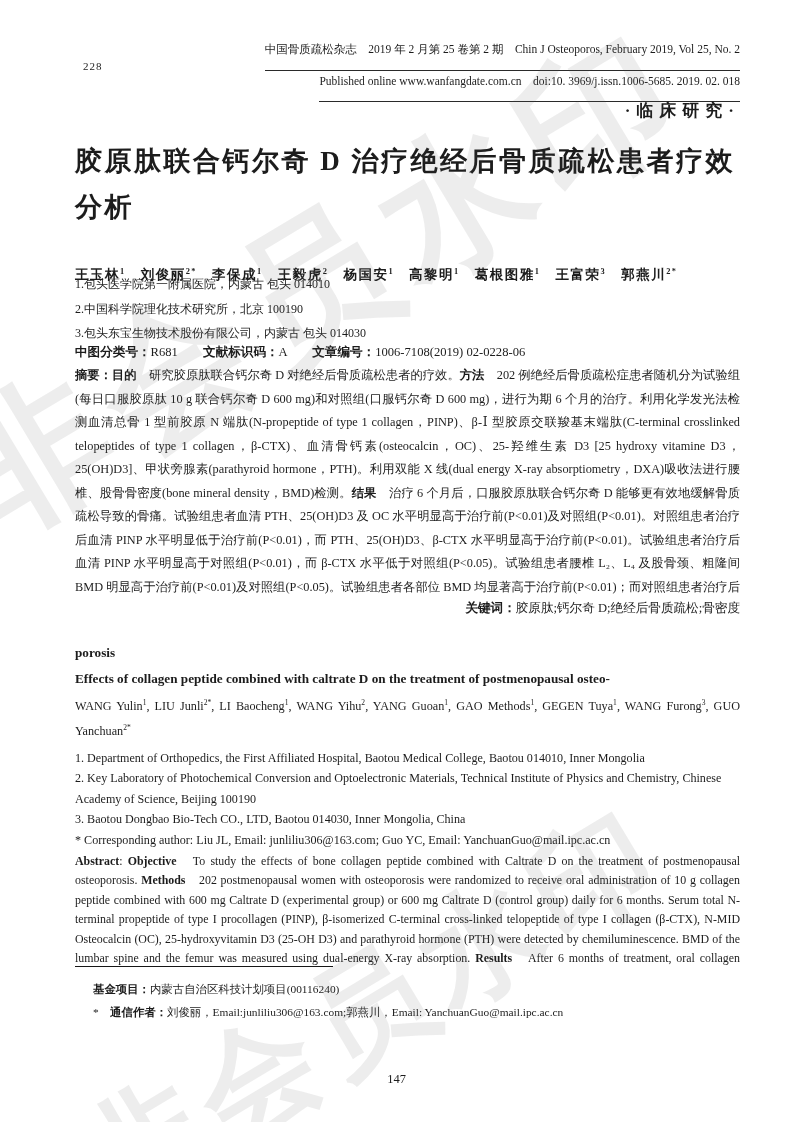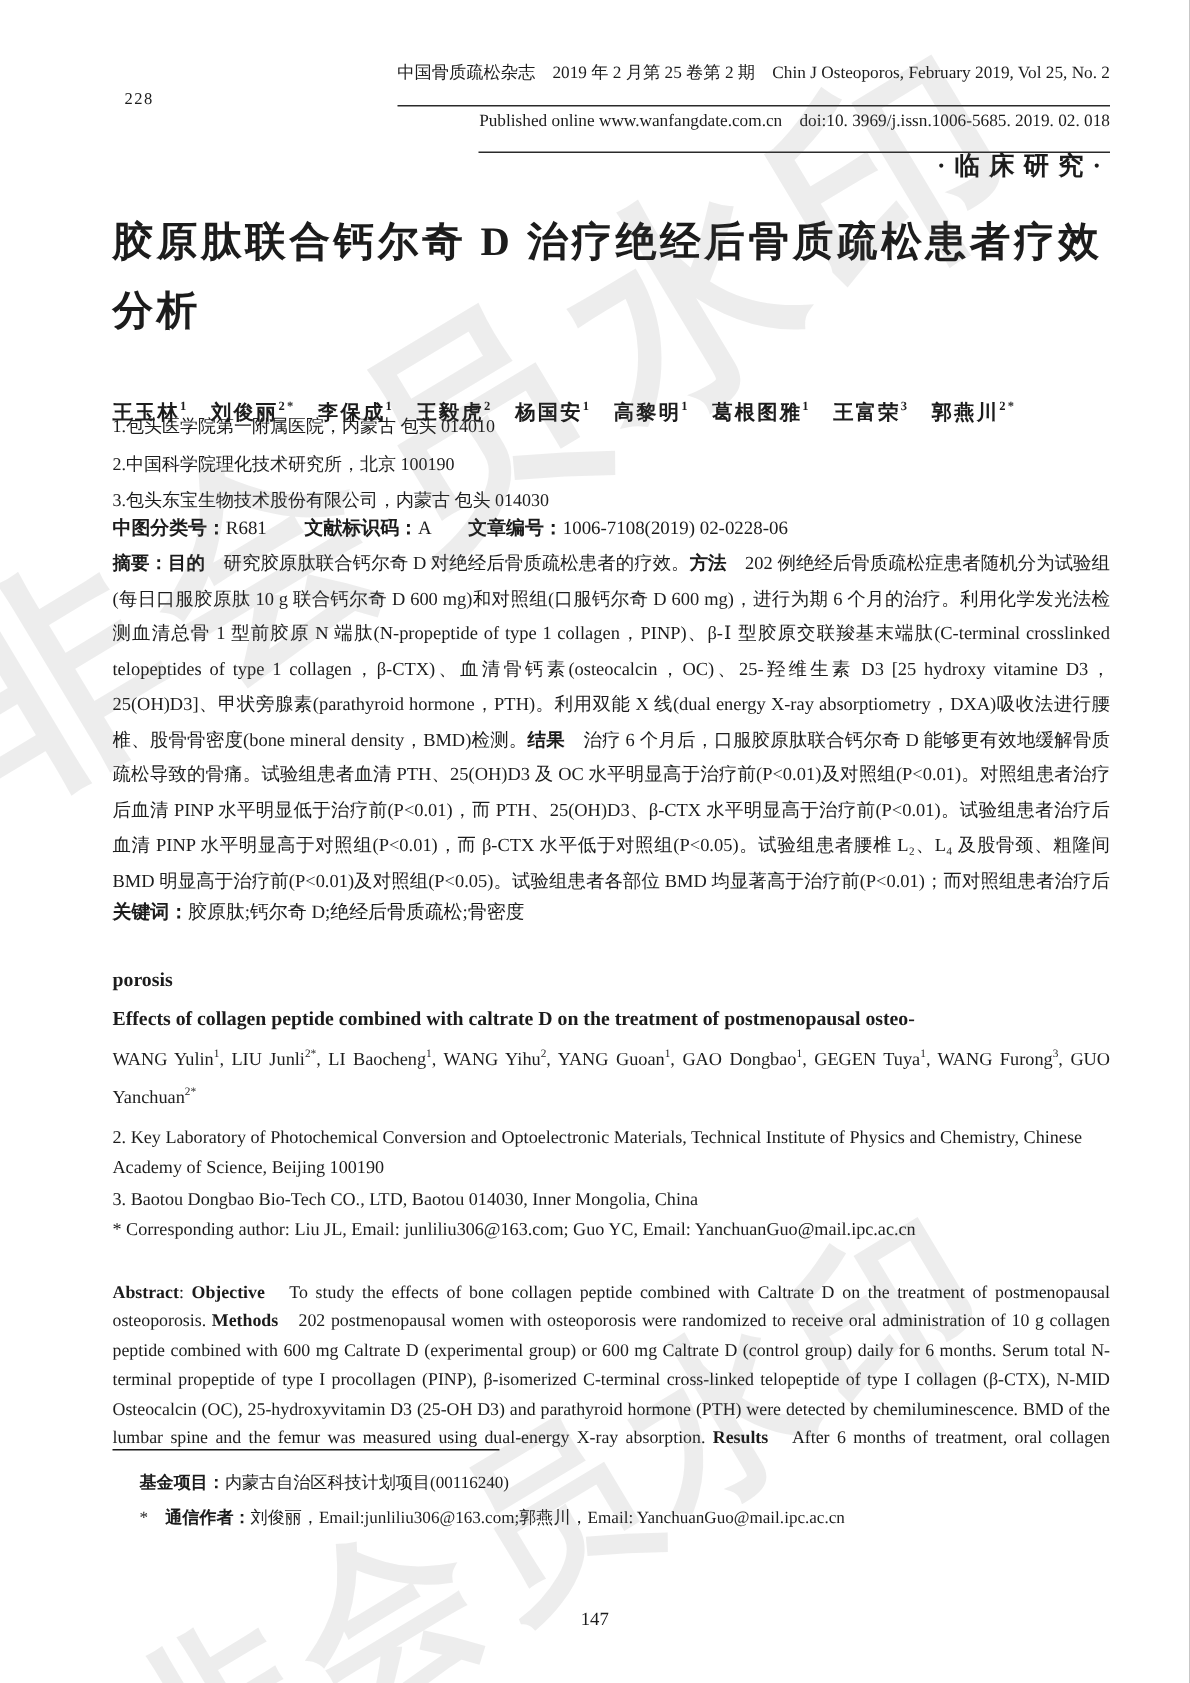--- a/index.html
+++ b/index.html
@@ -19,21 +19,21 @@
   .top-pageno{position:absolute;left:83px;top:60px;font-size:11px;letter-spacing:1px;}
   .jheader{top:44px;text-align:right;font-size:11.5px;line-height:1;}
   .jh-line{display:inline-block;border-bottom:1.2px solid #2a2a2a;padding-bottom:14px;}
   .jh-line1{margin-bottom:5px;}
   .section-label{top:99px;text-align:right;font-size:17px;font-weight:bold;letter-spacing:6px;}
   .title-zh{top:138px;font-size:27px;font-weight:bold;letter-spacing:2.5px;line-height:46px;}
   .authors-zh{top:246px;font-size:13.5px;letter-spacing:1.5px;font-weight:bold;margin-top:20px;}
   .affils-zh{top:272px;font-size:12px;line-height:24.5px;}
   .meta-line{top:344px;font-size:12.6px;}
   .abstract-zh{top:364px;font-size:12.3px;line-height:23.5px;text-align:justify;height:234px;overflow:hidden;}
-  .keywords{top:600px;font-size:12.6px;}
+  .keywords{top:600px;font-size:12.6px;text-align:right;}
   .en-title{top:640px;font-size:13.2px;font-weight:bold;line-height:26px;white-space:nowrap;}
   .en-authors{top:694px;font-size:12.2px;line-height:25px;text-align:justify;height:51px;overflow:hidden;}
   .en-affils{top:748px;font-size:12.1px;line-height:20.4px;height:104px;overflow:hidden;}
   .abstract-en{top:852px;font-size:11.9px;line-height:19.4px;text-align:justify;height:114px;overflow:hidden;}
   .footnote-sep{position:absolute;left:75px;top:966px;width:258px;border-top:1.5px solid #161616;}
   .footnote{position:absolute;left:93px;top:978px;width:630px;font-size:11.4px;line-height:22.5px;}
   .bottom-pageno{position:absolute;left:0;top:1072px;width:100%;text-align:center;font-size:12.5px;}
 
   .wm{
     position:absolute;z-index:6;pointer-events:none;white-space:nowrap;
@@ -78,23 +78,24 @@
 
   <div class="abs-block abstract-zh"><span class="b">摘要：</span><span class="b">目的</span><span>　研究胶原肽联合钙尔奇 D 对绝经后骨质疏松患者的疗效。</span><span class="b">方法</span><span>　202 例绝经后骨质疏松症患者随机分为试验组(每日口服胶原肽 10 g 联合钙尔奇 D 600 mg)和对照组(口服钙尔奇 D 600 mg)，进行为期 6 个月的治疗。利用化学发光法检测血清总骨 1 型前胶原 N 端肽(N-propeptide of type 1 collagen，PINP)、β-Ⅰ 型胶原交联羧基末端肽(C-terminal crosslinked telopeptides of type 1 collagen，β-CTX)、血清骨钙素(osteocalcin，OC)、25-羟维生素 D3 [25 hydroxy vitamine D3，25(OH)D3]、甲状旁腺素(parathyroid hormone，PTH)。利用双能 X 线(dual energy X-ray absorptiometry，DXA)吸收法进行腰椎、股骨骨密度(bone mineral density，BMD)检测。</span><span class="b">结果</span><span>　治疗 6 个月后，口服胶原肽联合钙尔奇 D 能够更有效地缓解骨质疏松导致的骨痛。试验组患者血清 PTH、25(OH)D3 及 OC 水平明显高于治疗前(P&lt;0.01)及对照组(P&lt;0.01)。对照组患者治疗后血清 PINP 水平明显低于治疗前(P&lt;0.01)，而 PTH、25(OH)D3、β-CTX 水平明显高于治疗前(P&lt;0.01)。试验组患者治疗后血清 PINP 水平明显高于对照组(P&lt;0.01)，而 β-CTX 水平低于对照组(P&lt;0.05)。试验组患者腰椎 L₂、L₄ 及股骨颈、粗隆间 BMD 明显高于治疗前(P&lt;0.01)及对照组(P&lt;0.05)。试验组患者各部位 BMD 均显著高于治疗前(P&lt;0.01)；而对照组患者治疗后上述各指标差异无统计学意义(P&gt;0.05)。</span></div>
 
   <div class="abs-block keywords"><span class="b">关键词：</span><span>胶原肽;钙尔奇 D;绝经后骨质疏松;骨密度</span></div>
 
   <div class="abs-block en-title">
     <div>porosis</div>
     <div>Effects of collagen peptide combined with caltrate D on the treatment of postmenopausal osteo-</div>
   </div>
 
-  <div class="abs-block en-authors"><span>WANG Yulin</span><sup>1</sup><span>, LIU Junli</span><sup>2*</sup><span>, LI Baocheng</span><sup>1</sup><span>, WANG Yihu</span><sup>2</sup><span>, YANG Guoan</span><sup>1</sup><span>, GAO Dongbao</span><sup>1</sup><span>, GEGEN Tuya</span><sup>1</sup><span>, WANG Furong</span><sup>3</sup><span>, GUO Yanchuan</span><sup>2*</sup></div>
+  <div class="abs-block en-authors"><span>WANG Yulin</span><sup>1</sup><span>, LIU Junli</span><sup>2*</sup><span>, LI Baocheng</span><sup>1</sup><span>, WANG Yihu</span><sup>2</sup><span>, YANG Guoan</span><sup>1</sup><span>, GAO Methods</span><sup>1</sup><span>, GEGEN Tuya</span><sup>1</sup><span>, WANG Furong</span><sup>3</sup><span>, GUO Yanchuan</span><sup>2*</sup></div>
 
   <div class="abs-block en-affils">
+    <div>1. Department of Orthopedics, the First Affiliated Hospital, Baotou Medical College, Baotou 014010, Inner Mongolia</div>
     <div>2. Key Laboratory of Photochemical Conversion and Optoelectronic Materials, Technical Institute of Physics and Chemistry, Chinese Academy of Science, Beijing 100190</div>
     <div>3. Baotou Dongbao Bio-Tech CO., LTD, Baotou 014030, Inner Mongolia, China</div>
     <div>* Corresponding author: Liu JL, Email: junliliu306@163.com; Guo YC, Email: YanchuanGuo@mail.ipc.ac.cn</div>
   </div>
 
   <div class="abs-block abstract-en"><span class="b">Abstract</span><span>: </span><span class="b">Objective</span><span>　To study the effects of bone collagen peptide combined with Caltrate D on the treatment of postmenopausal osteoporosis. </span><span class="b">Methods</span><span>　202 postmenopausal women with osteoporosis were randomized to receive oral administration of 10 g collagen peptide combined with 600 mg Caltrate D (experimental group) or 600 mg Caltrate D (control group) daily for 6 months. Serum total N-terminal propeptide of type I procollagen (PINP), β-isomerized C-terminal cross-linked telopeptide of type I collagen (β-CTX), N-MID Osteocalcin (OC), 25-hydroxyvitamin D3 (25-OH D3) and parathyroid hormone (PTH) were detected by chemiluminescence. BMD of the lumbar spine and the femur was measured using dual-energy X-ray absorption. </span><span class="b">Results</span><span>　After 6 months of treatment, oral collagen peptide combined with Caltrate D was more effective in</span></div>
 
   <div class="footnote-sep"></div>
 
   <div class="footnote">

